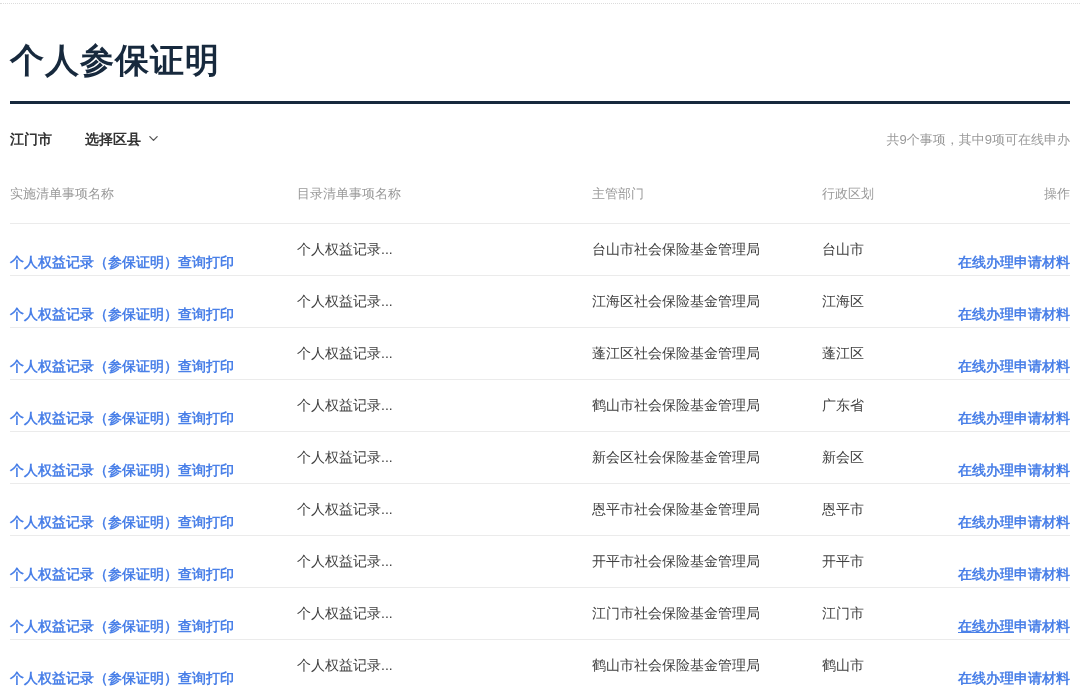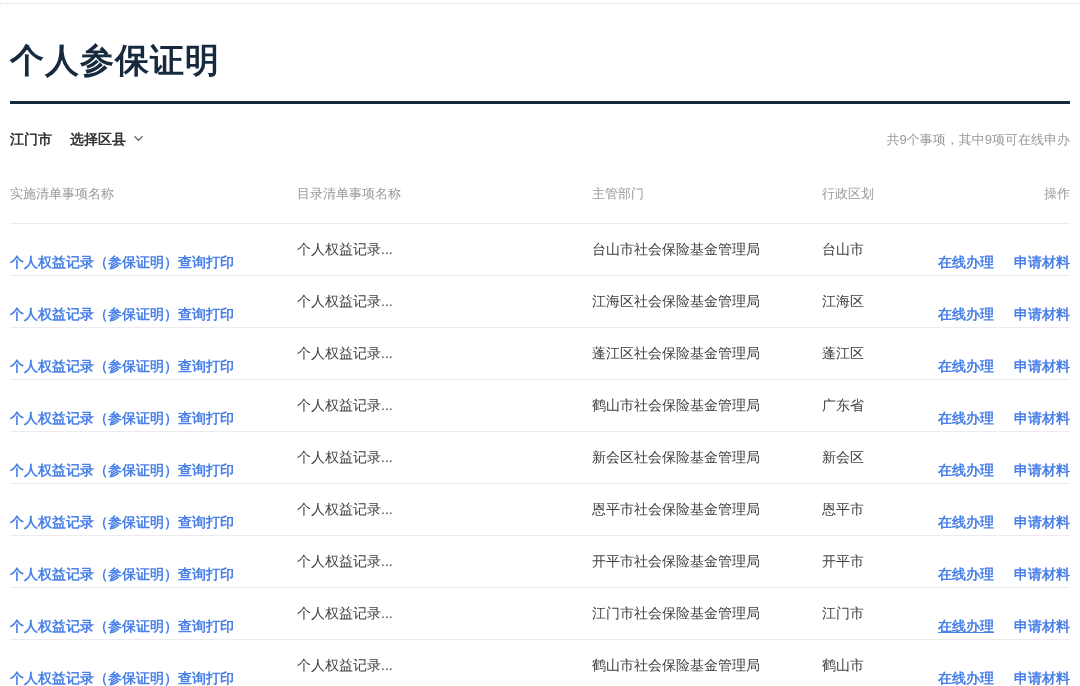--- a/index.html
+++ b/index.html
@@ -46,21 +46,21 @@
     margin-top: 27px;
     height: 18px;
     font-size: 14px;
   }
   .filter-city {
     font-weight: 700;
     color: var(--filter-text);
     cursor: pointer;
   }
   .district-selector {
-    margin-left: 18px;
+    margin-left: 33px;
     font-weight: 700;
     color: var(--filter-text);
     display: inline-flex;
     align-items: flex-start;
     cursor: pointer;
   }
   .chevron {
     display: inline-flex;
     margin-left: 7px;
     margin-top: 2px;
@@ -90,21 +90,20 @@
     font-size: 14px;
   }
   .col-impl   { width: 287px; padding-right: 12px; }
   .col-dir    { width: 295px; padding-right: 12px; }
   .col-dept   { width: 230px; padding-right: 12px; }
   .col-region { flex: 1; }
   .col-action {
     width: 142px;
     display: flex;
     justify-content: flex-end;
-    gap: 20px;
     white-space: nowrap;
   }
   .thead .col-action { gap: 0; }
 
   .link {
     color: var(--link);
     font-weight: 700;
     text-decoration: none;
     cursor: pointer;
     margin-top: 27px;

